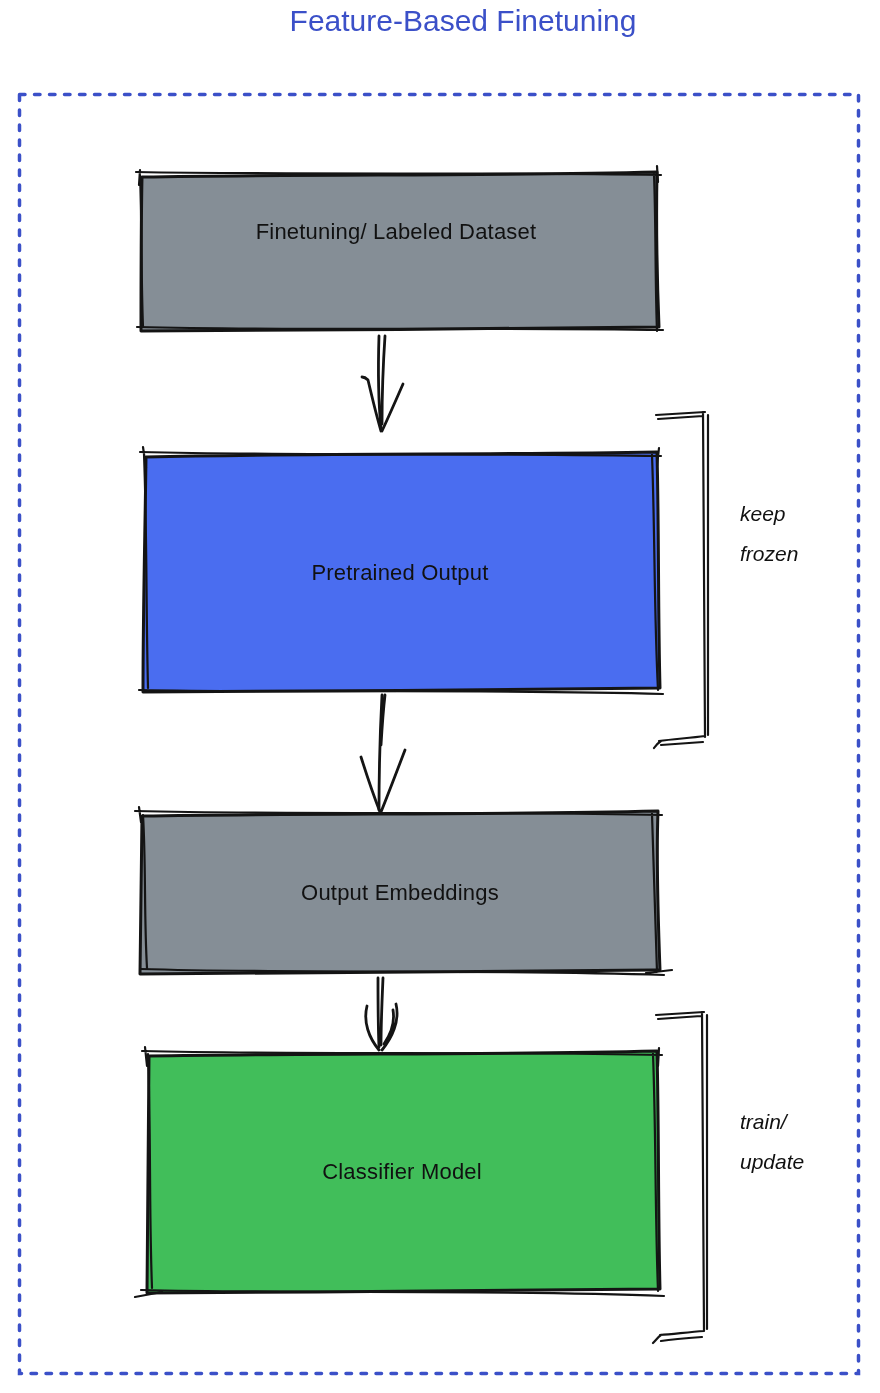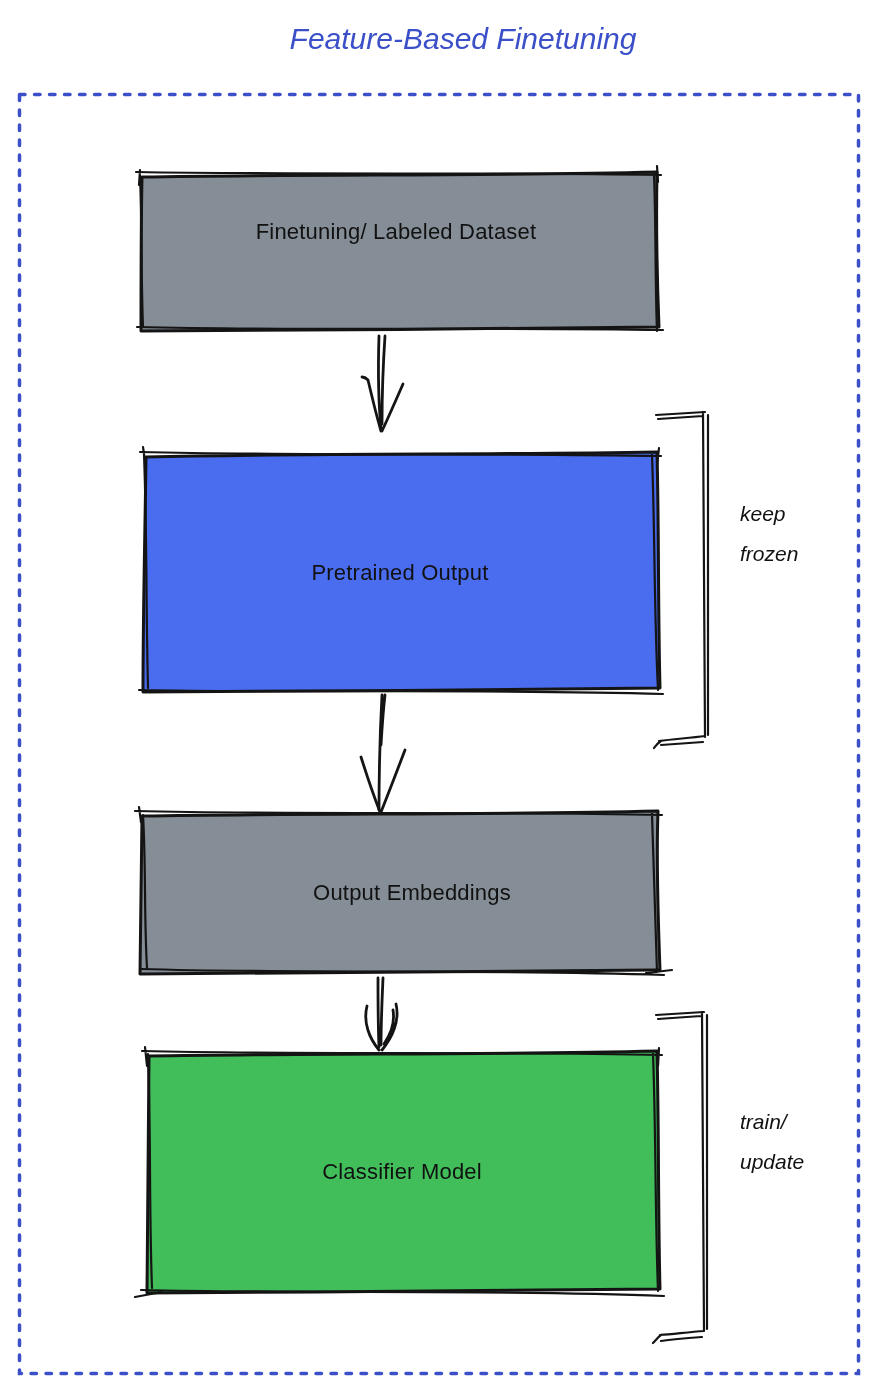--- a/index.html
+++ b/index.html
@@ -4,22 +4,22 @@
 <style>
   html,body { margin:0; padding:0; background:#ffffff; }
   .stage {
     position:relative; width:880px; height:1393px; background:#ffffff;
     font-family:"Liberation Sans", sans-serif; overflow:hidden;
     --accent:#3b50c8; --ink:#141414; --label:#111111;
   }
   svg.layer { position:absolute; left:0; top:0; width:880px; height:1393px; }
 
   .title {
-    position:absolute; top:22px; left:463px; transform:translateX(-50%);
-    font-size:30px; color:var(--accent); white-space:nowrap;font-style:italic;
+    position:absolute; top:4px; left:463px; transform:translateX(-50%);
+    font-size:30px; color:var(--accent); white-space:nowrap;
   }
   .label {
     position:absolute; transform:translate(-50%,-50%);
     font-size:22px; color:var(--label); white-space:nowrap; letter-spacing:0.2px;
   }
   .annotation {
     position:absolute; left:740px; font-size:21px; line-height:40px;
     color:var(--label); white-space:pre-line;font-style:italic;
   }
 
@@ -82,21 +82,21 @@
       <path class="sketch" d="M 142 1051 C 314 1055 487 1051 662 1055 M 653 1054 C 656 1133 655 1212 658 1291 M 664 1296 C 490 1289 317 1294 141 1290 M 152 1288 C 149 1210 151 1132 148 1054 M 145 1047 L 147 1066 M 659 1048 L 658 1066 M 135 1297 L 162 1292"></path>
     </g>
 
     <g>
       <path class="bracket" d="M 656 1015 C 672 1014 688 1013 704 1012 M 658 1019 C 673 1018 687 1017 701 1016 M 702 1012 C 703 1119 703 1225 704 1331 M 707 1015 C 707 1120 707 1225 707 1329 M 704 1331 C 689 1332 674 1334 660 1335 M 702 1337 C 688 1338 674 1339 661 1341 M 661 1335 C 658 1337 656 1340 653 1343"></path>
     </g>
   </svg>
 
   <div class="label" style="left:396px; top:232px;">Finetuning/ Labeled Dataset</div>
   <div class="label" style="left:400px; top:573px;">Pretrained Output</div>
-  <div class="label" style="left:400px; top:893px;margin-left:12px;">Output Embeddings</div>
+  <div class="label" style="left:400px; top:893px;">Output Embeddings</div>
   <div class="label" style="left:402px; top:1172px;">Classifier Model</div>
 
   <div class="annotation" style="top:494px;">keep
 frozen</div>
   <div class="annotation" style="top:1095px;margin-top:7px;">train/
 update</div>
 
 </div>
 
 </body></html>

